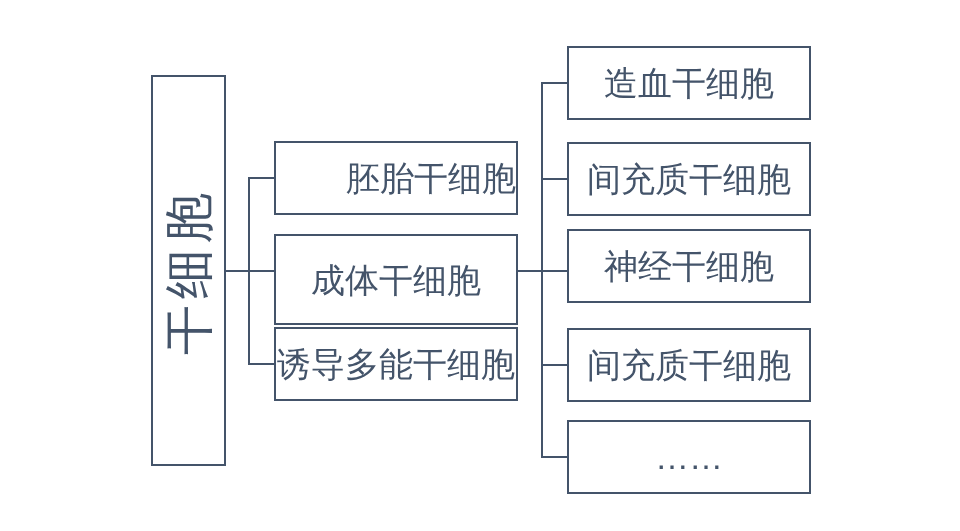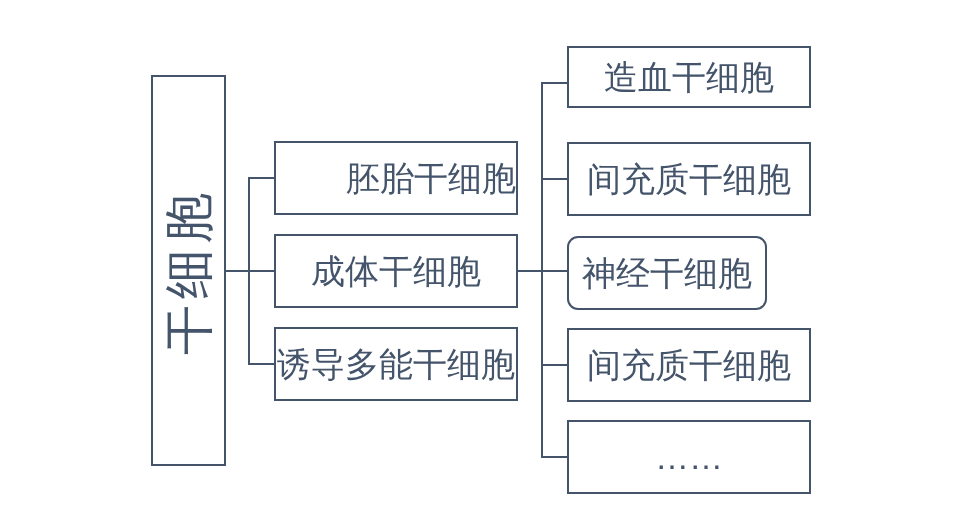--- a/index.html
+++ b/index.html
@@ -48,34 +48,34 @@
 
 <div class="canvas">
 
   <div class="node root-node" style="left:151px; top:75px; width:75px; height:391px;">
     <span class="label">干细胞</span>
   </div>
 
   <div class="node" style="left:274px; top:141px; width:244px; height:74px;justify-content:flex-end;">
     <span class="label">胚胎干细胞</span>
   </div>
-  <div class="node" style="left:274px; top:234px; width:244px; height:74px;">
+  <div class="node" style="left:274px; top:234px; width:244px; height:91px;">
     <span class="label">成体干细胞</span>
   </div>
   <div class="node" style="left:274px; top:327px; width:244px; height:74px;">
     <span class="label">诱导多能干细胞</span>
   </div>
 
-  <div class="node" style="left:567px; top:46px; width:244px; height:62px;text-align:right;">
+  <div class="node" style="left:567px; top:46px; width:244px; height:74px;text-align:right;">
     <span class="label">造血干细胞</span>
   </div>
   <div class="node" style="left:567px; top:142px; width:244px; height:74px;text-align:center;">
     <span class="label">间充质干细胞</span>
   </div>
-  <div class="node" style="left:567px; top:236px; width:200px; height:74px;border-radius:11px;">
+  <div class="node" style="left:567px; top:229px; width:244px; height:74px;">
     <span class="label">神经干细胞</span>
   </div>
   <div class="node" style="left:567px; top:328px; width:244px; height:74px;">
     <span class="label">间充质干细胞</span>
   </div>
   <div class="node" style="left:567px; top:420px; width:244px; height:74px;">
     <span class="label">……</span>
   </div>
 
   <div class="connector h" style="left:226px; top:270px; width:48px;"></div>

